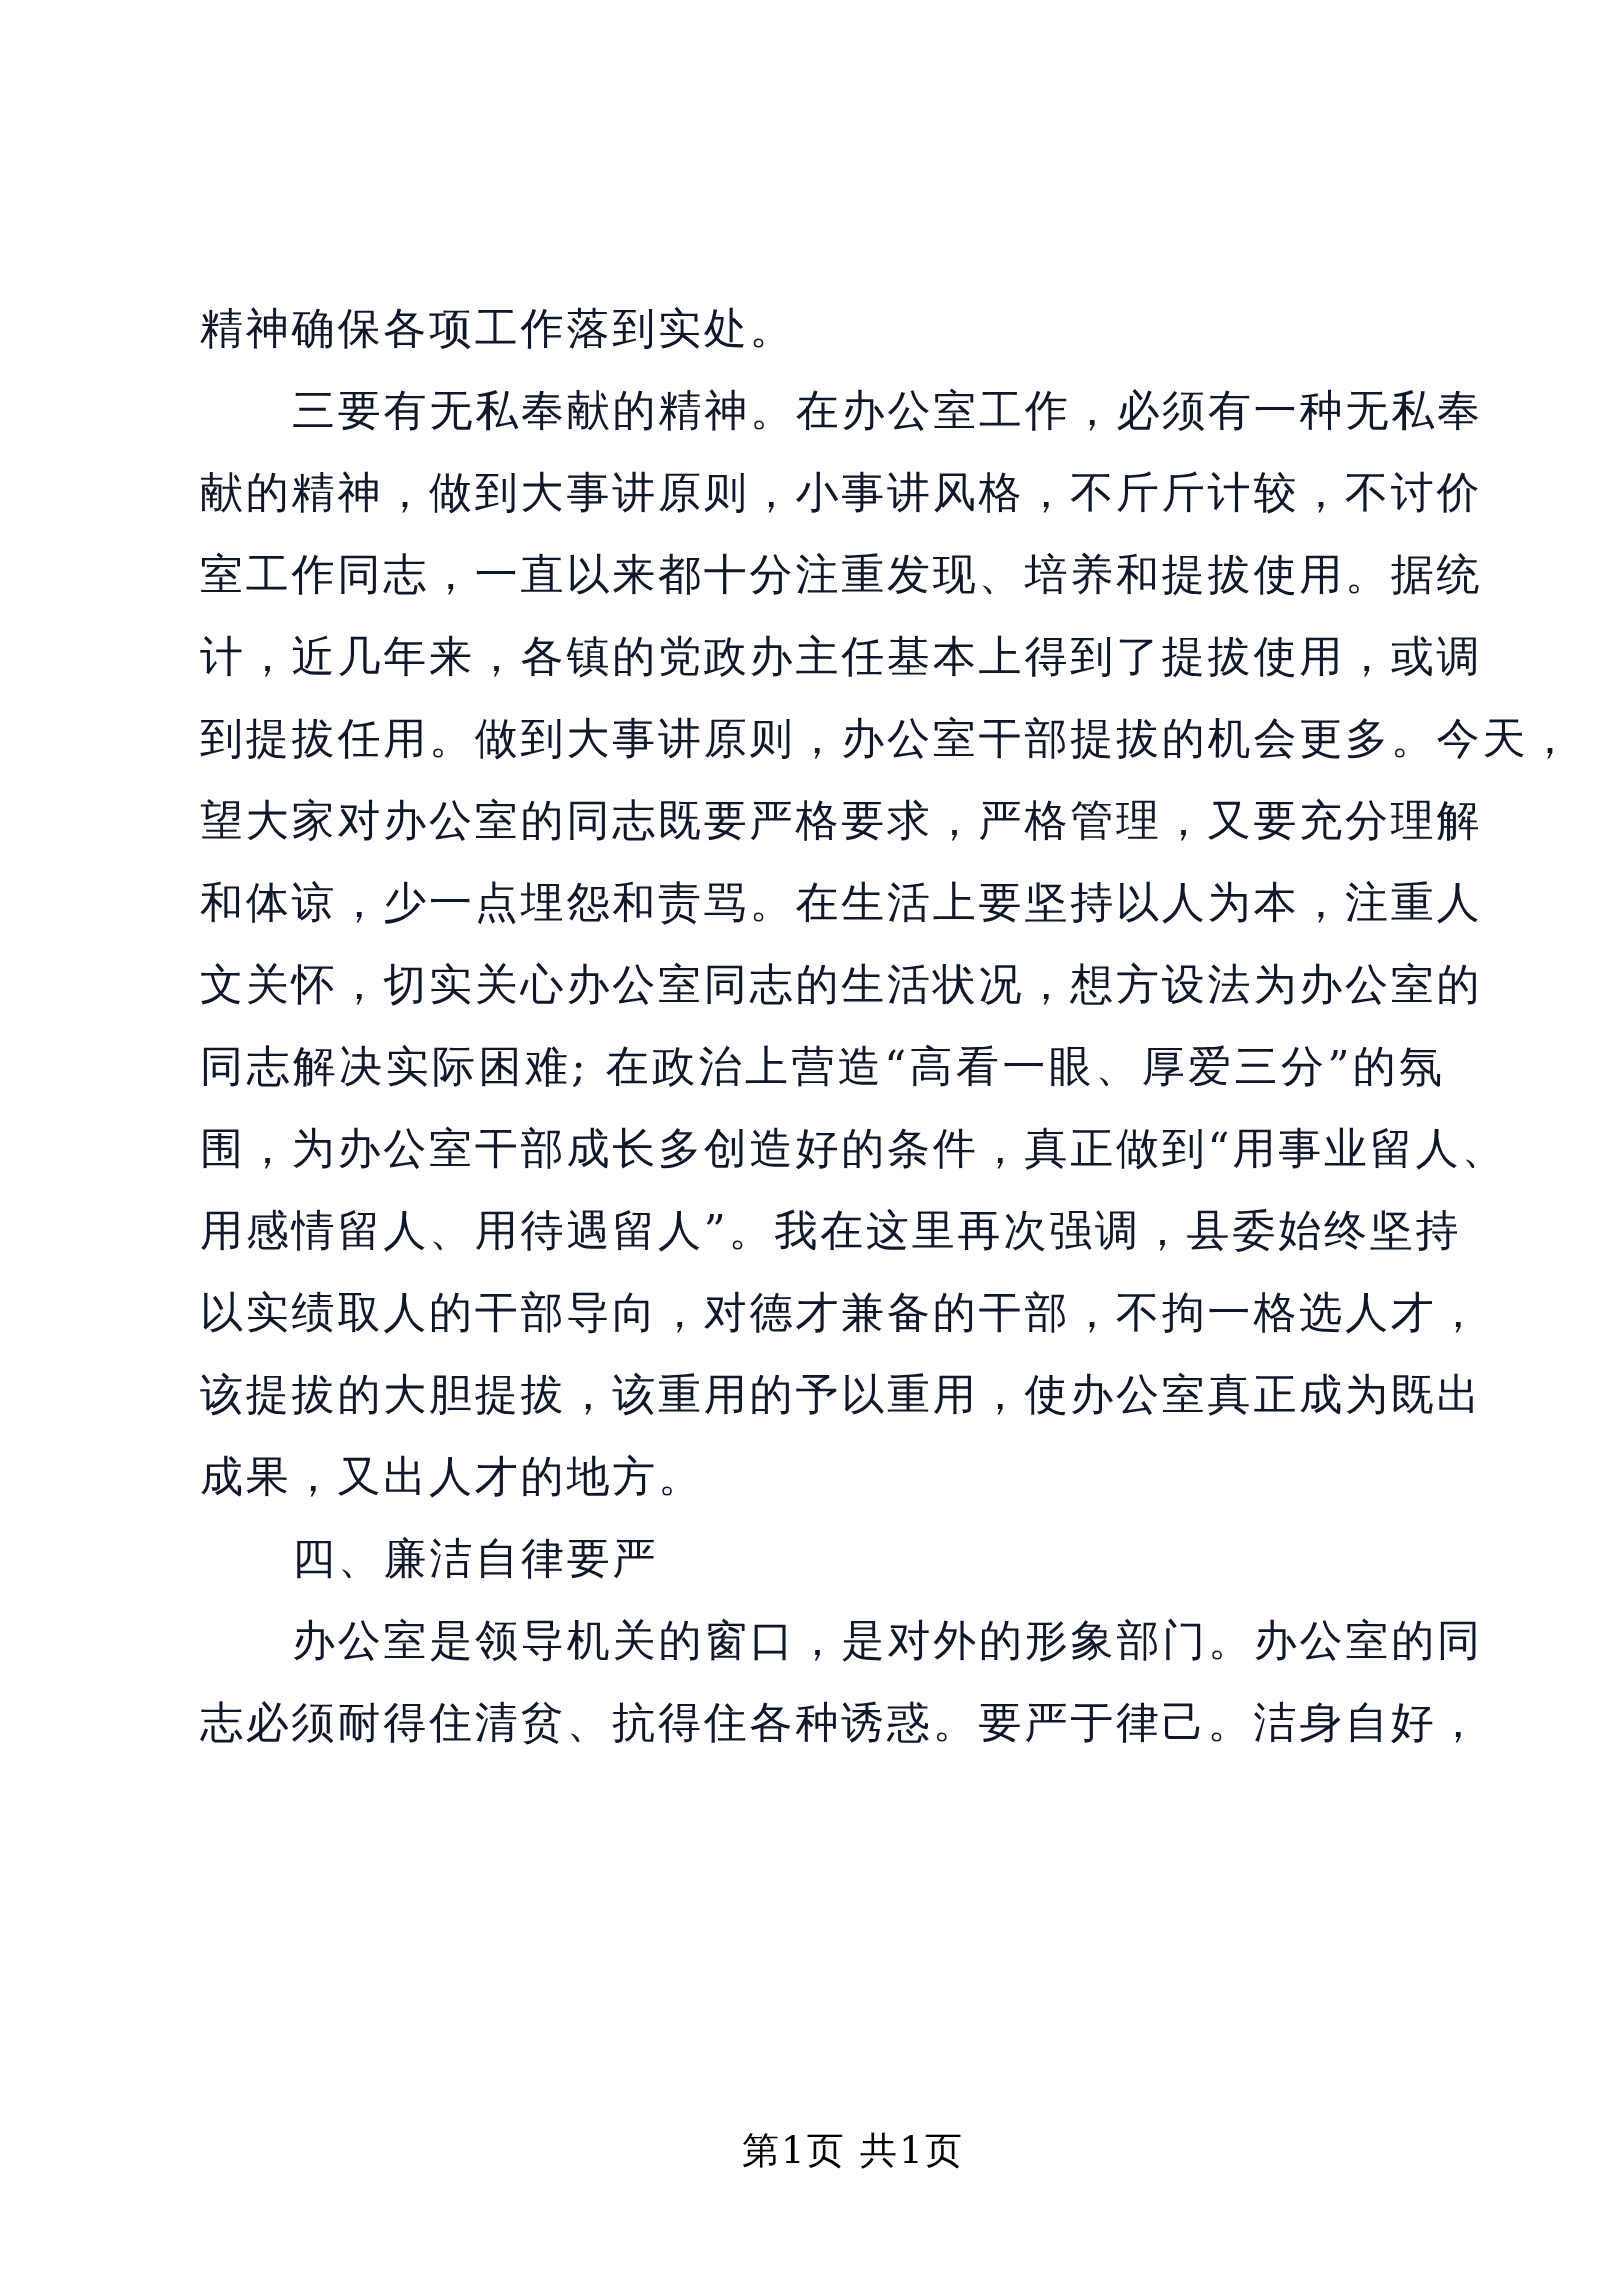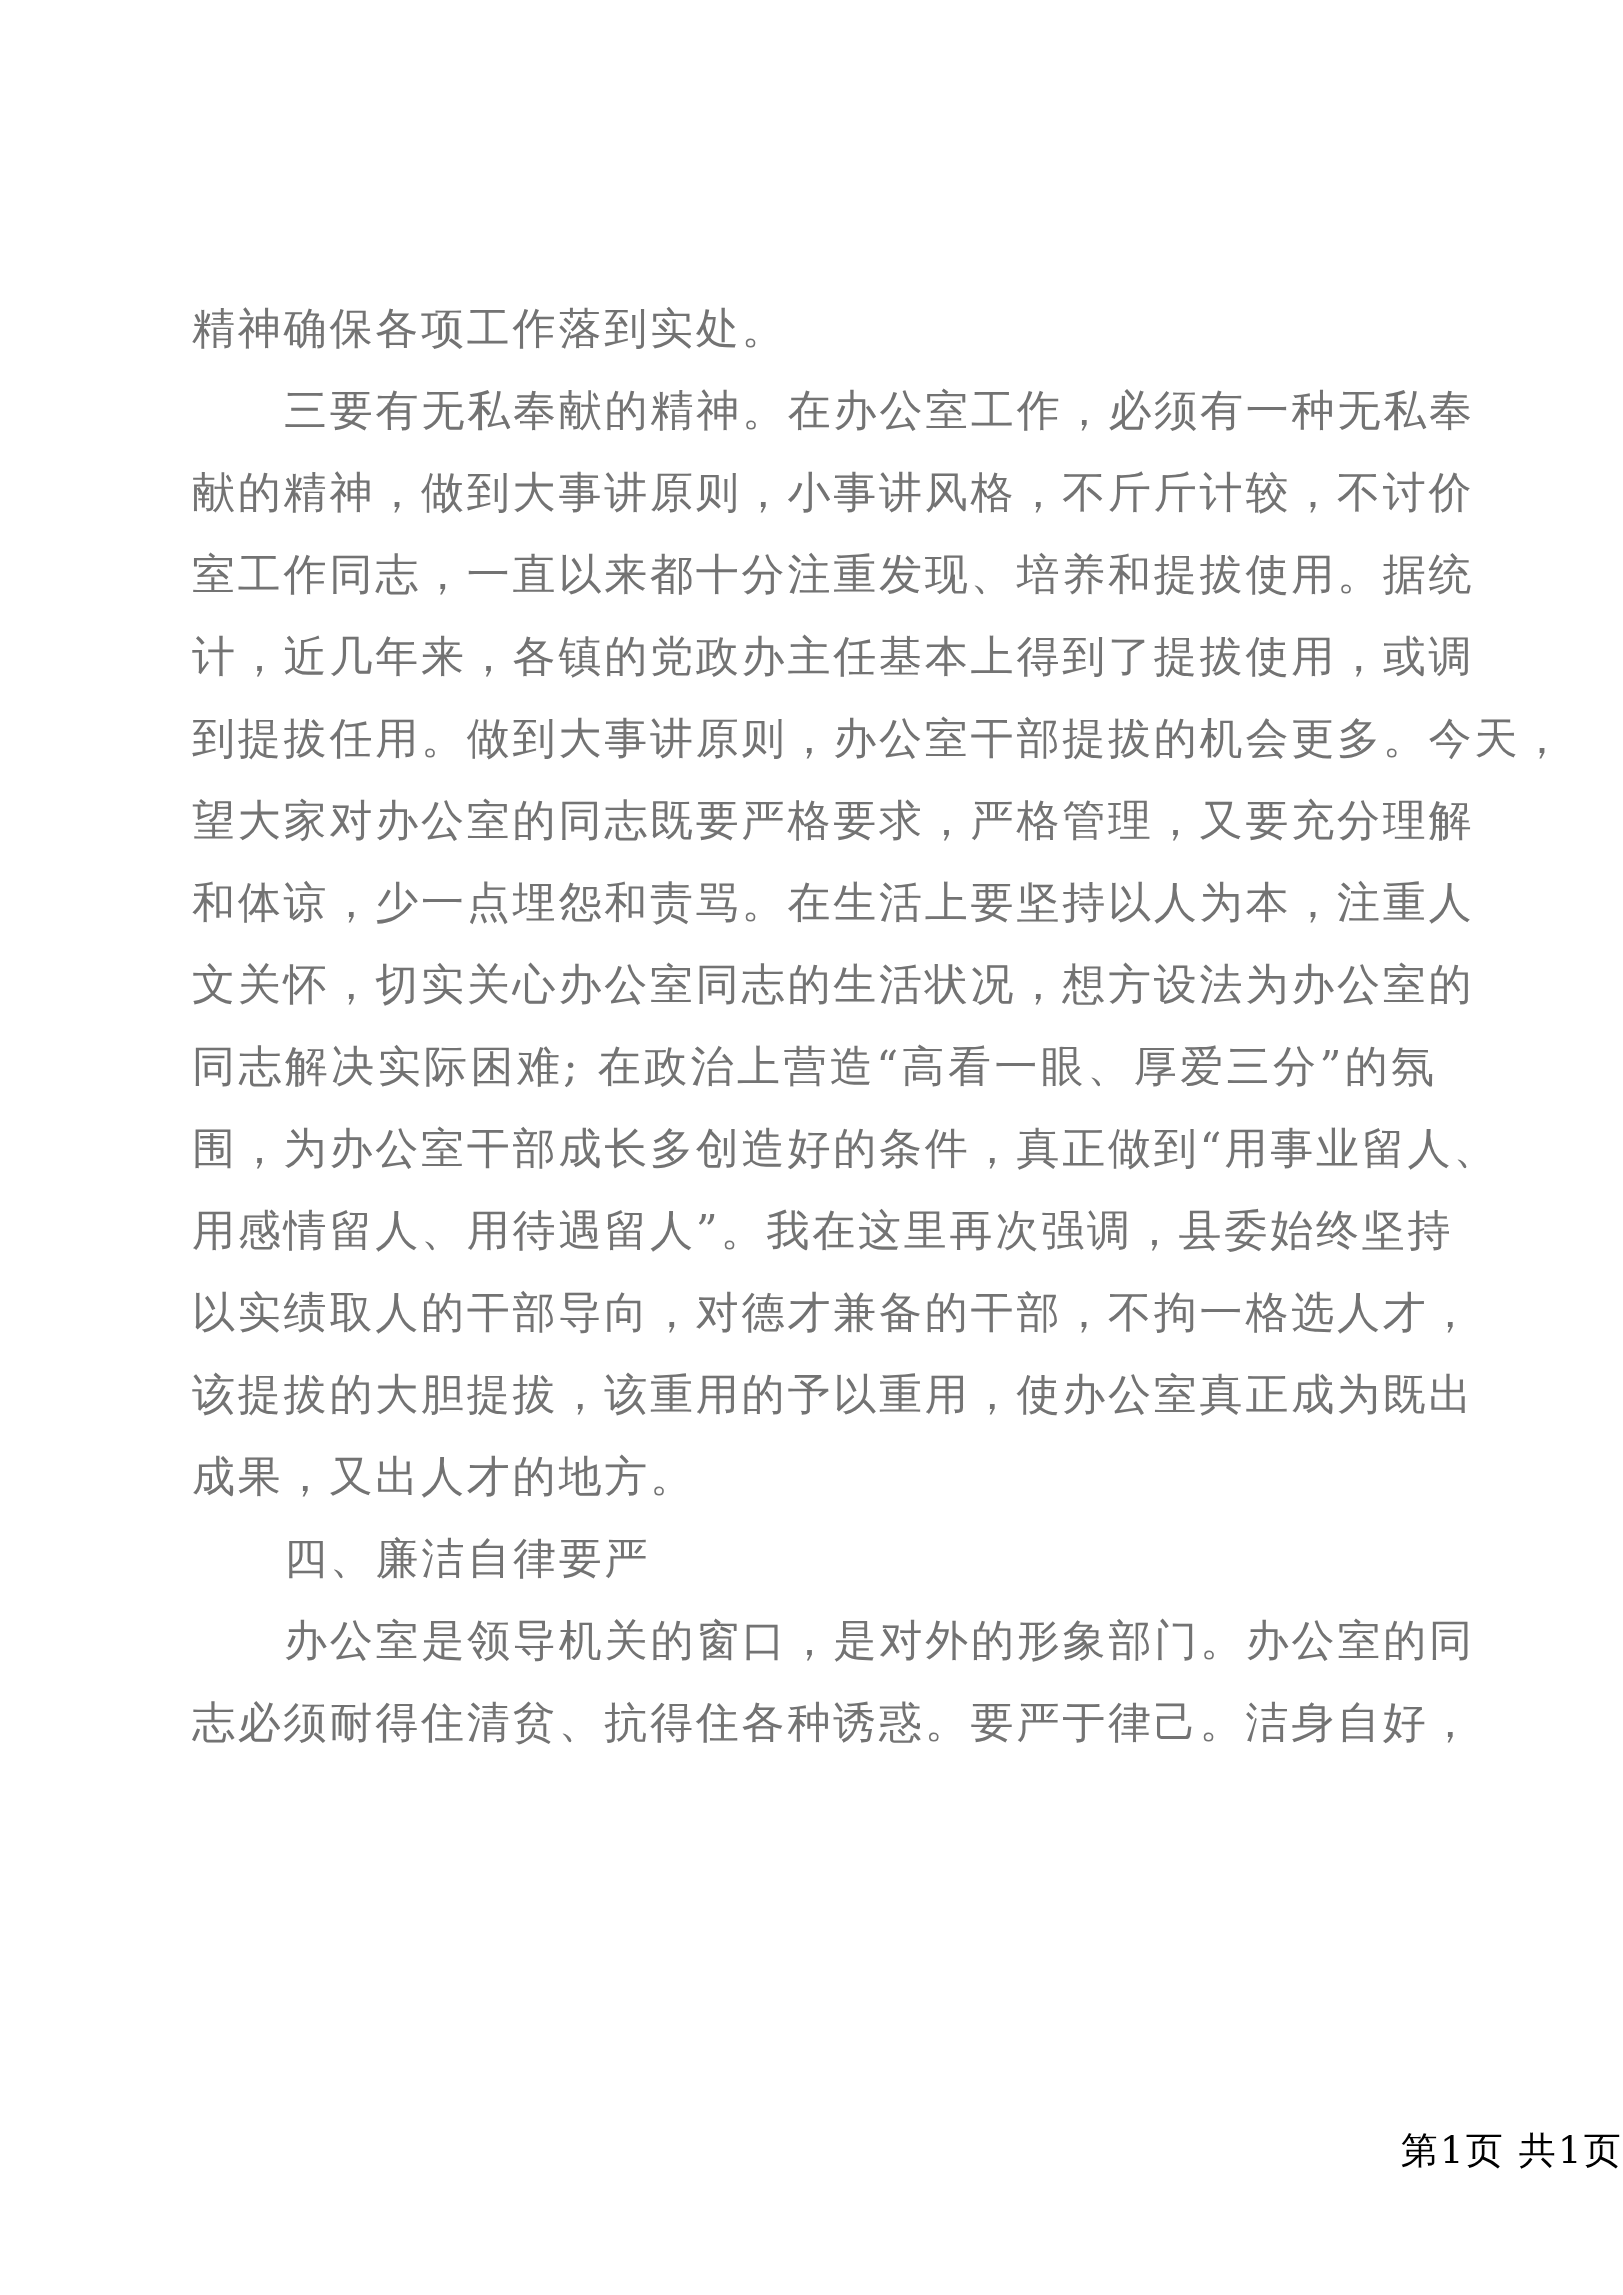--- a/index.html
+++ b/index.html
@@ -16,24 +16,24 @@
   .page {
     position: absolute;
     left: 0; top: 0;
     width: 1623px;
     height: 2295px;
     background: #ffffff;
     overflow: hidden;
   }
   .content {
     position: absolute;
-    left: 192px;
+    left: 200px;
     top: 287px;
     width: 1245px;
-    color: #737373;
+    color: #0f172a;
     font-size: 43px;
     line-height: 82px;
     letter-spacing: 2.8px;
   }
   .line {
     height: 82px;
     white-space: nowrap;
     text-align: justify;
     text-align-last: justify;
   }
@@ -43,21 +43,21 @@
   .line.indent {
     text-indent: 92px;
   }
   .footer {
     position: absolute;
     left: 0;
     top: 2131px;
     width: 100%;
     box-sizing: border-box;
     padding-left: 83px;
-    text-align: right;
+    text-align: center;
     color: #000000;
     font-size: 37px;
     line-height: 39px;
     letter-spacing: 2.2px;
   }
 </style>
 </head>
 <body>
 
 <div class="page">

